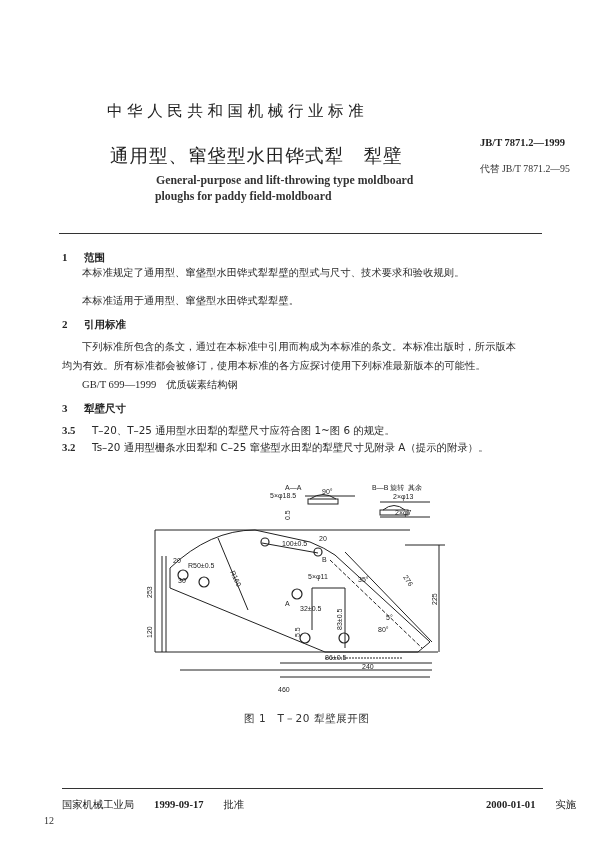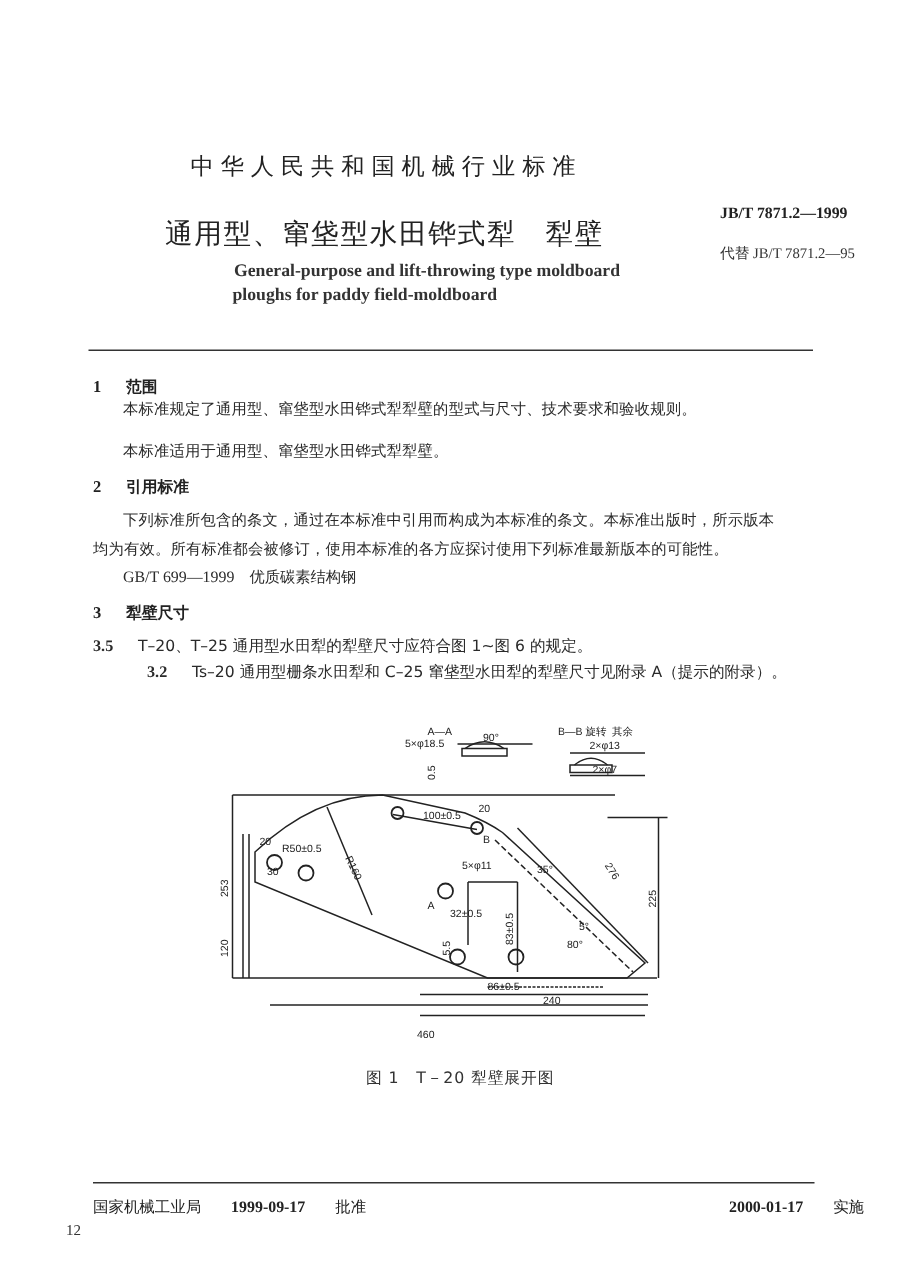--- a/index.html
+++ b/index.html
@@ -1,21 +1,21 @@
 <!DOCTYPE html>
 <html><head>
 <meta charset="utf-8">
 <style>
   html, body { margin: 0; padding: 0; }
   body {
     width: 600px; height: 853px; background: #ffffff; position: relative; overflow: hidden;
     font-family: "DejaVu Serif", "Liberation Serif", serif; color: #1a1a1a;
   }
   .abs { position: absolute; white-space: nowrap; }
-  .org { left: 107px; top: 101px; font-family: "DejaVu Sans", sans-serif; font-size: 15.5px; letter-spacing: 4.6px; color: #222; margin-left: 20px; }
+  .org { left: 107px; top: 101px; font-family: "DejaVu Sans", sans-serif; font-size: 15.5px; letter-spacing: 4.6px; color: #222; }
   .title-cn { left: 110px; top: 143px; font-family: "DejaVu Sans", sans-serif; font-size: 18.5px; letter-spacing: 1px; color: #222; text-align: right; }
   .title-en { font-family: "Liberation Serif", serif; font-weight: bold; font-size: 11.8px; color: #333; }
   .title-en.l1 { left: 124px; top: 173px; margin-left: 32px; }
   .title-en.l2 { left: 155px; top: 189px; }
   .std-no { left: 480px; top: 137px; font-family: "Liberation Serif", serif; font-weight: bold; font-size: 10.5px; color: #222; }
   .replace { left: 480px; top: 163px; font-family: "Liberation Serif", serif; font-size: 9.8px; color: #333; }
   .rule { position: absolute; height: 1.4px; background: #333; }
   .sec { font-size: 11px; color: #222; }
   .sec .num { display: inline-block; width: 22px; font-family: "Liberation Serif", serif; font-weight: bold; }
   .sec .hd { font-family: "DejaVu Sans", sans-serif; font-weight: bold; font-size: 10.5px; }
@@ -60,21 +60,21 @@
 <div class="abs ref" style="left:82px; top:378px;">
   <span>GB/T 699—1999</span><span class="cn">优质碳素结构钢</span>
 </div>
 
 <div class="abs sec" style="left:62px; top:402px;">
   <span class="num">3</span><span class="hd">犁壁尺寸</span>
 </div>
 <div class="abs clause" style="left:62px; top:424px;">
   <span class="cnum">3.5</span><span class="ctext">T–20、T–25 通用型水田犁的犁壁尺寸应符合图 1~图 6 的规定。</span>
 </div>
-<div class="abs clause" style="left:62px; top:441px;margin-left:36px;">
+<div class="abs clause" style="left:62px; top:441px;">
   <span class="cnum">3.2</span><span class="ctext">Ts–20 通用型栅条水田犁和 C–25 窜垡型水田犁的犁壁尺寸见附录 A（提示的附录）。</span>
 </div>
 
 <svg class="drawing" viewBox="0 0 320 215" xmlns="http://www.w3.org/2000/svg">
   <g fill="none" stroke="#222" stroke-width="1">
 
     <line x1="15" y1="50" x2="270" y2="50"></line>
     <line x1="15" y1="50" x2="15" y2="172"></line>
     <line x1="15" y1="172" x2="298" y2="172"></line>
 
@@ -155,15 +155,15 @@
 </svg>
 
 <div class="abs caption">图 1　T－20 犁壁展开图</div>
 
 <div class="rule" style="left:62px; top:788px; width:481px; height:1.2px;"></div>
 
 <div class="abs foot-l">
   <span class="cn">国家机械工业局</span><span class="dt">1999-09-17</span><span class="cn">批准</span>
 </div>
 <div class="abs foot-r">
-  <span class="dt">2000-01-17</span><span class="cn">实施</span>
+  <span class="dt">2000-01-01</span><span class="cn">实施</span>
 </div>
 <div class="abs pageno">12</div>
 
 </body></html>

